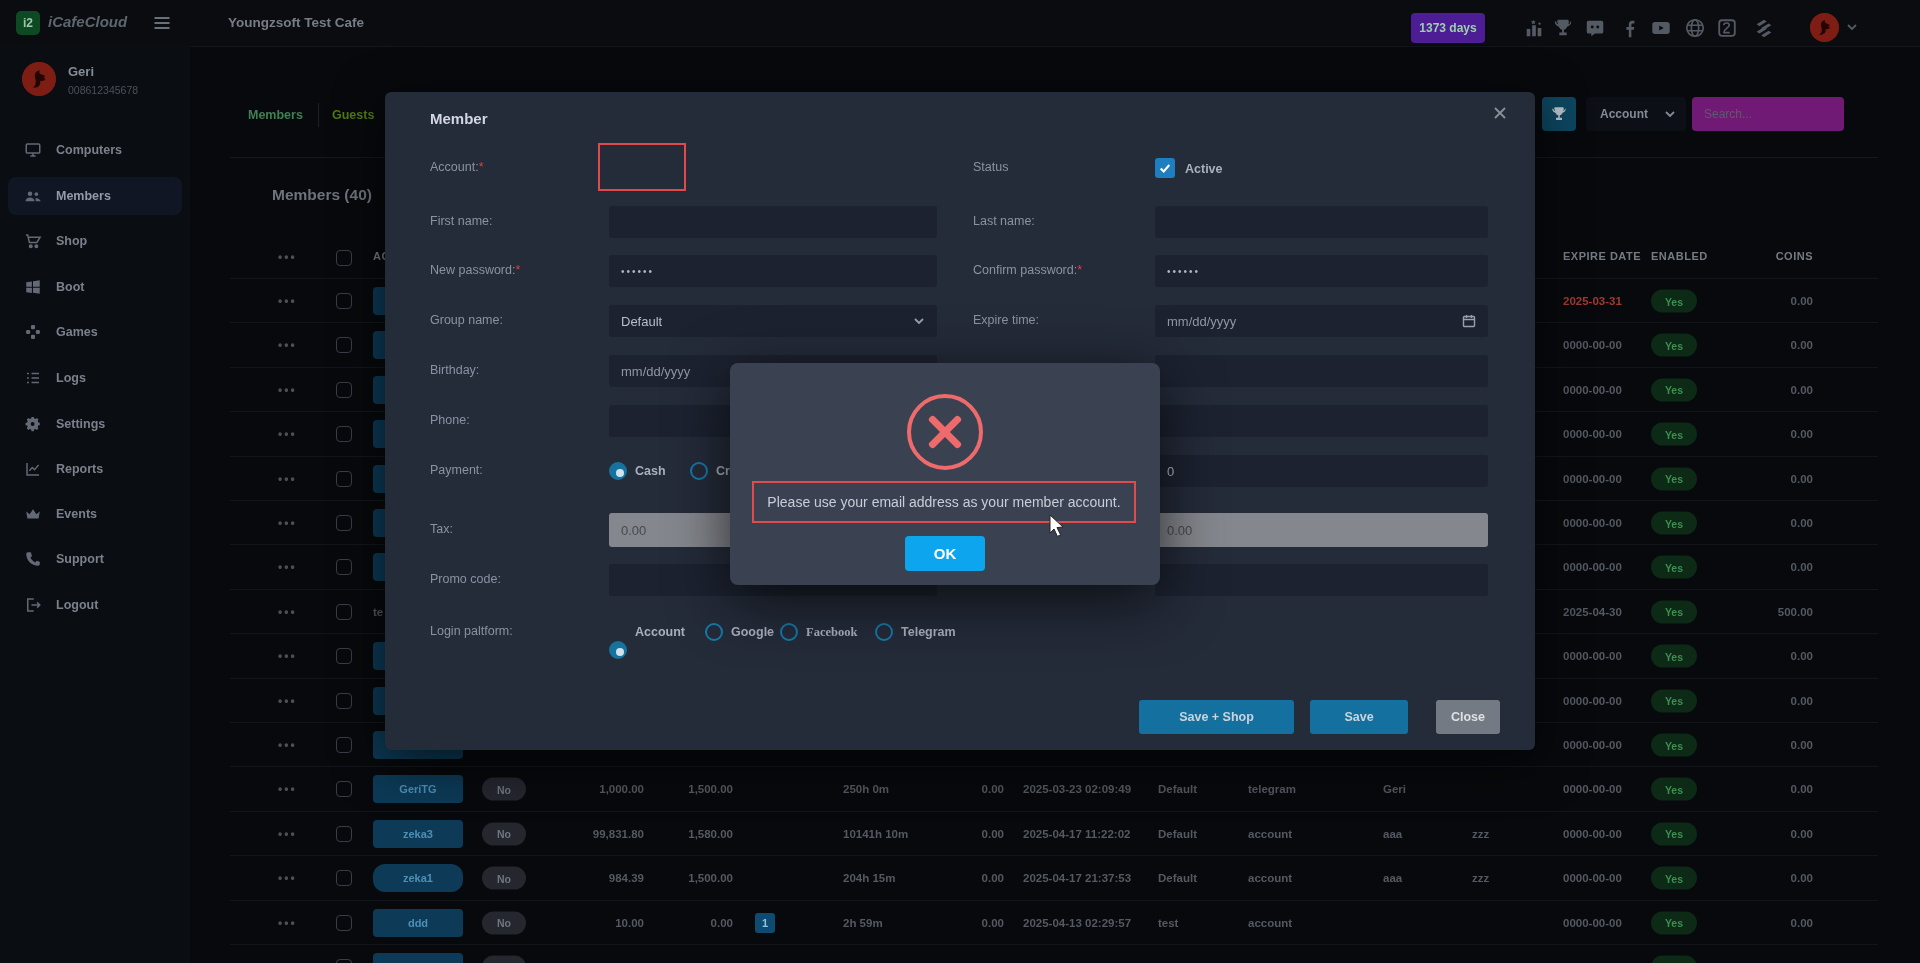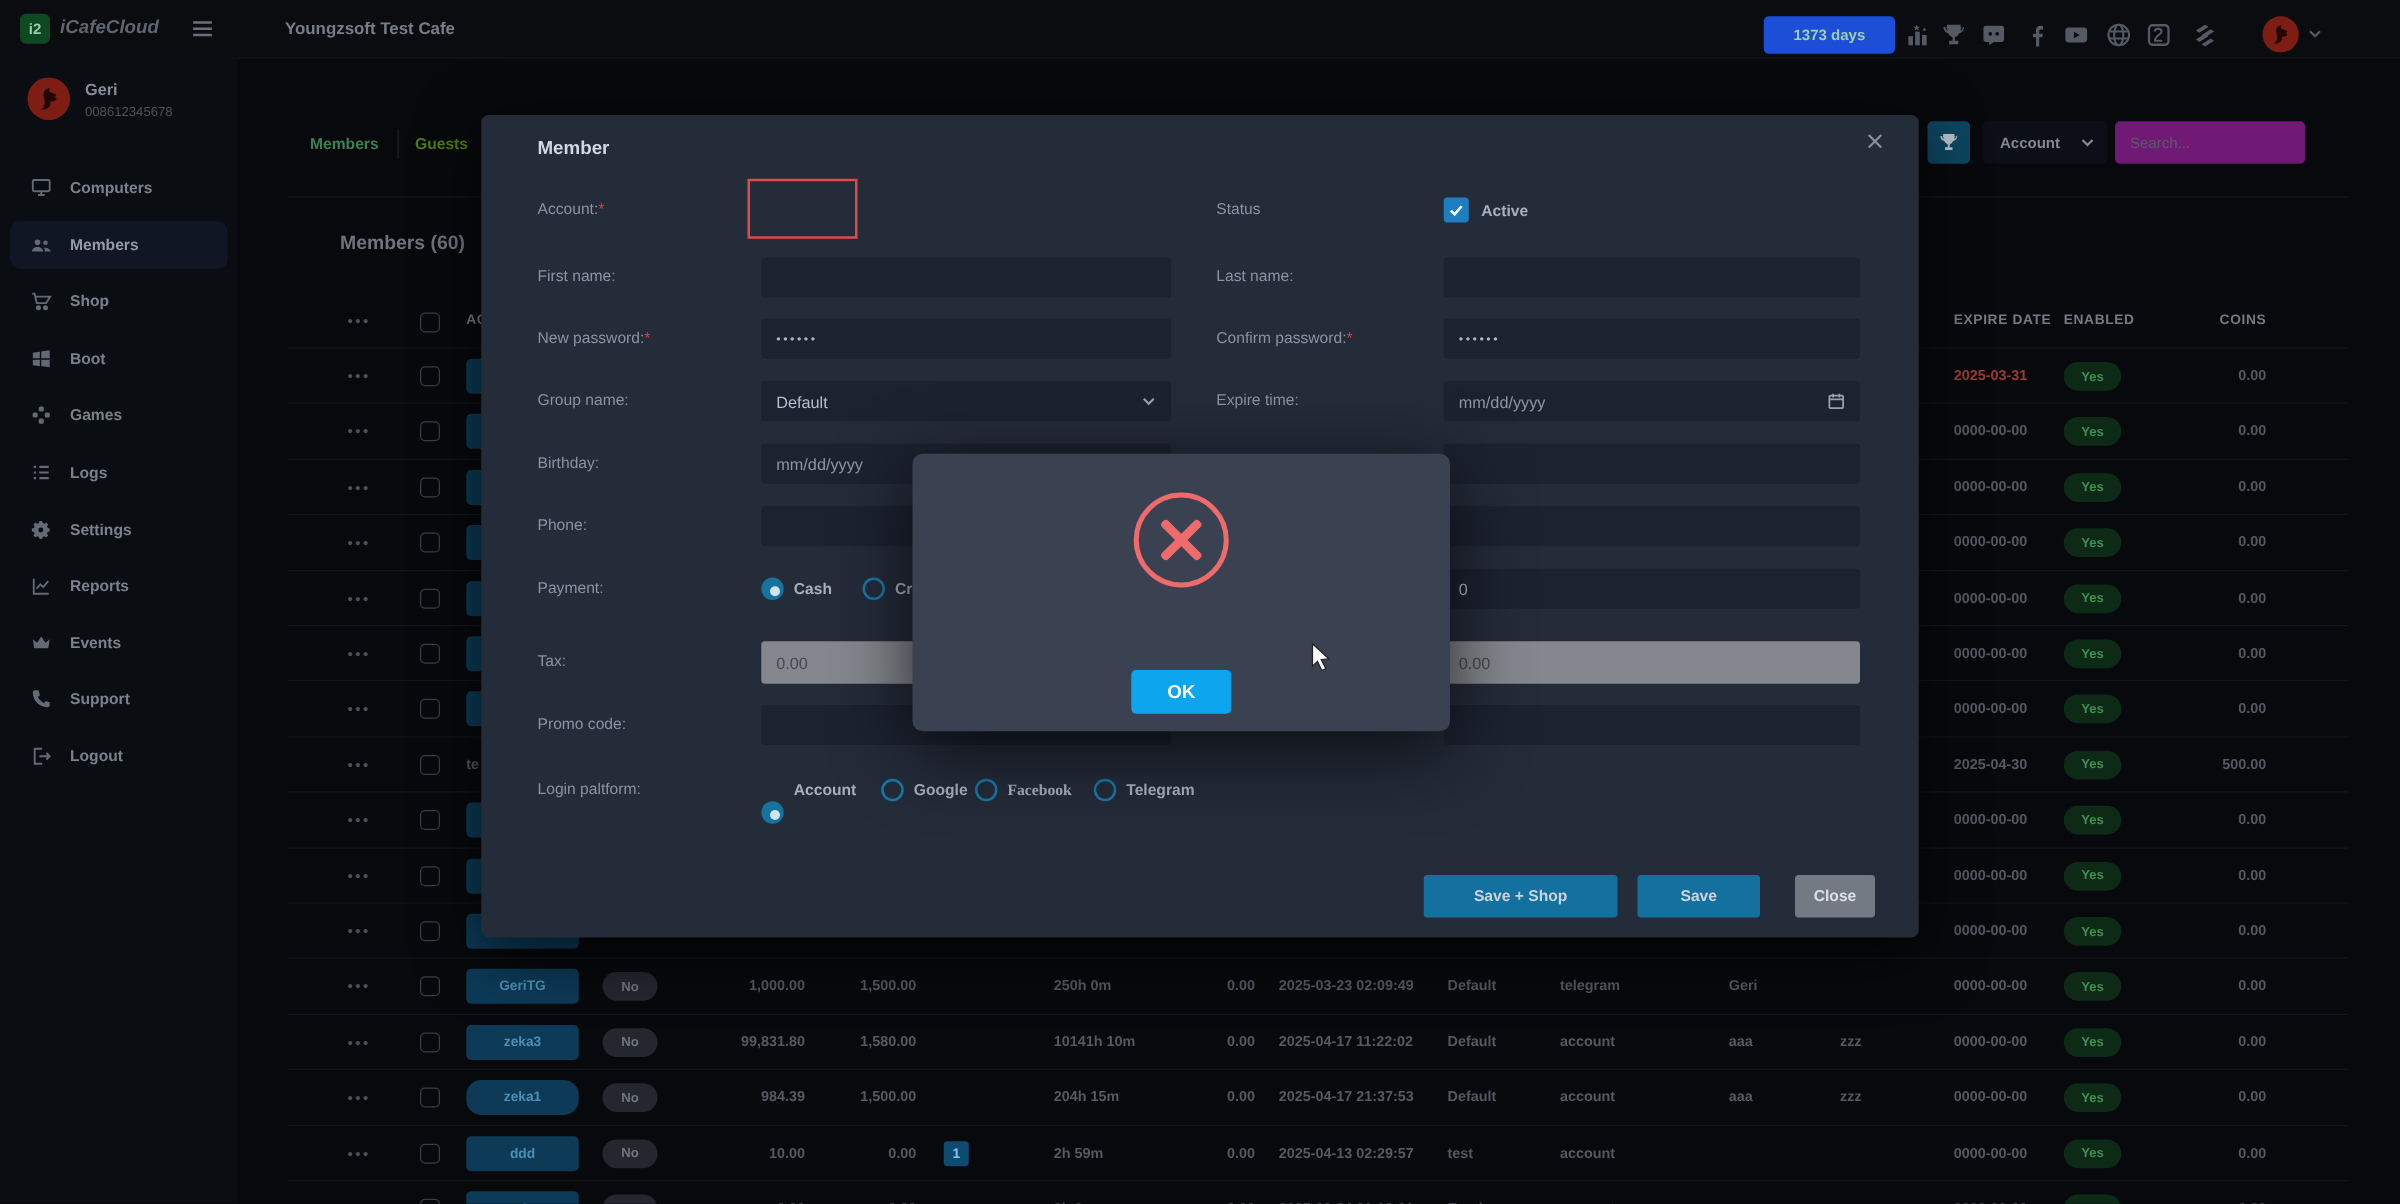--- a/index.html
+++ b/index.html
@@ -6,21 +6,21 @@
   body{width:1920px;height:963px;position:relative;overflow:hidden;
        font-family:"Liberation Sans",sans-serif;-webkit-font-smoothing:antialiased;}
   .abs{position:absolute;}
   
   #topbar{left:0;top:0;width:1920px;height:46px;background:#0a0c10;border-bottom:1px solid #13161c;}
   #logo-box{left:16px;top:11px;width:24px;height:24px;background:#0d4a23;border-radius:5px;
             color:#9fc7aa;font-size:12px;font-weight:700;display:flex;align-items:center;justify-content:center;}
   #logo-text{left:48px;top:13px;font-size:15px;font-weight:700;font-style:italic;color:#5f656f;}
   #hamburger{left:152px;top:13px;width:20px;height:20px;color:#6a707a;}
   #cafe-name{left:228px;top:15px;font-size:13.5px;font-weight:600;color:#777d87;}
-  #days-badge{left:1411px;top:13px;width:105px;height:30px;background:#1d4ed8;border-radius:4px;
+  #days-badge{left:1411px;top:13px;width:74px;height:30px;background:#4c1d95;border-radius:4px;
               color:#9ecfae;font-size:12px;font-weight:600;display:flex;align-items:center;justify-content:center;}
   .top-icon{top:17px;width:22px;height:22px;color:#545a64;}
   #avatar-top{left:1810px;top:13px;width:29px;height:29px;border-radius:50%;background:#7d1d14;overflow:hidden;color:#1c0503;}
   #avatar-chevron{left:1846px;top:21px;width:12px;height:12px;color:#545a64;}
   
   #sidebar{left:0;top:46px;width:190px;height:917px;background:#0a0d12;}
   #side-avatar{left:22px;top:16px;width:34px;height:34px;border-radius:50%;background:#7d1d14;overflow:hidden;color:#1c0503;}
   #side-name{left:68px;top:18px;font-size:13px;font-weight:700;color:#868c97;}
   #side-phone{left:68px;top:38px;font-size:10.5px;color:#4c515a;}
   .side-item{left:8px;width:174px;height:38px;border-radius:8px;display:flex;align-items:center;}
@@ -291,21 +291,21 @@
       </div>
     </div>
 </div>
 
 <div id="tabs">
     <div class="tab abs" style="left: 248px; color: rgb(62, 128, 84);">Members</div>
     <div class="tab abs" style="left: 332px; color: #4d7c0f;">Guests</div>
   </div>
 <div id="tab-divider" class="abs"></div>
 <div id="tabs-underline" class="abs"></div>
-<div id="page-heading" class="abs">Members (60)</div>
+<div id="page-heading" class="abs">Members (40)</div>
 <div id="trophy-btn" class="abs">
     <svg viewBox="0 0 24 24" fill="currentColor">
       <path d="M6 3h12v2h3c0 3-2 5-4.2 5.4A6 6 0 0113 14v3h3v3H8v-3h3v-3a6 6 0 01-3.8-3.6C5 10 3 8 3 5h3zM5 5H4.6c.2 1.6 1 2.8 2.2 3.3A12 12 0 016 5.8zm14 0h-.4l-.8 3.3c1.2-.5 2-1.7 2.2-3.3z"></path>
     </svg>
   </div>
 <div id="account-select" class="abs">
   <span class="val">Account</span>
   <span class="icon">
       <svg viewBox="0 0 12 12">
         <path d="M2 4l4 4 4-4" stroke="currentColor" stroke-width="1.8" fill="none"></path>
@@ -589,20 +589,21 @@
   <div class="m-btn blue abs" style="left:754px;width:155px;">Save + Shop</div>
   <div class="m-btn blue abs" style="left:925px;width:98px;">Save</div>
   <div class="m-btn gray abs" style="left:1051px;width:64px;">Close</div>
 </div>
 
 <div id="alert" class="abs">
   <div id="alert-circle" class="abs">
     <div class="xbar a"></div>
       <div class="xbar b"></div>
   </div>
+  <div id="alert-msg" class="abs">Please use your email address as your member account.</div>
   <div id="alert-ok" class="abs">OK</div>
 </div>
 
 <div id="cursor" class="abs">
   <svg viewBox="0 0 18 24">
       <path d="M2 1l13 12-6 .6 3.6 7.2-3.2 1.6L6 15 2 19z" fill="#fff" stroke="#222" stroke-width="1"></path>
     </svg>
 </div>
 
 </body></html>

